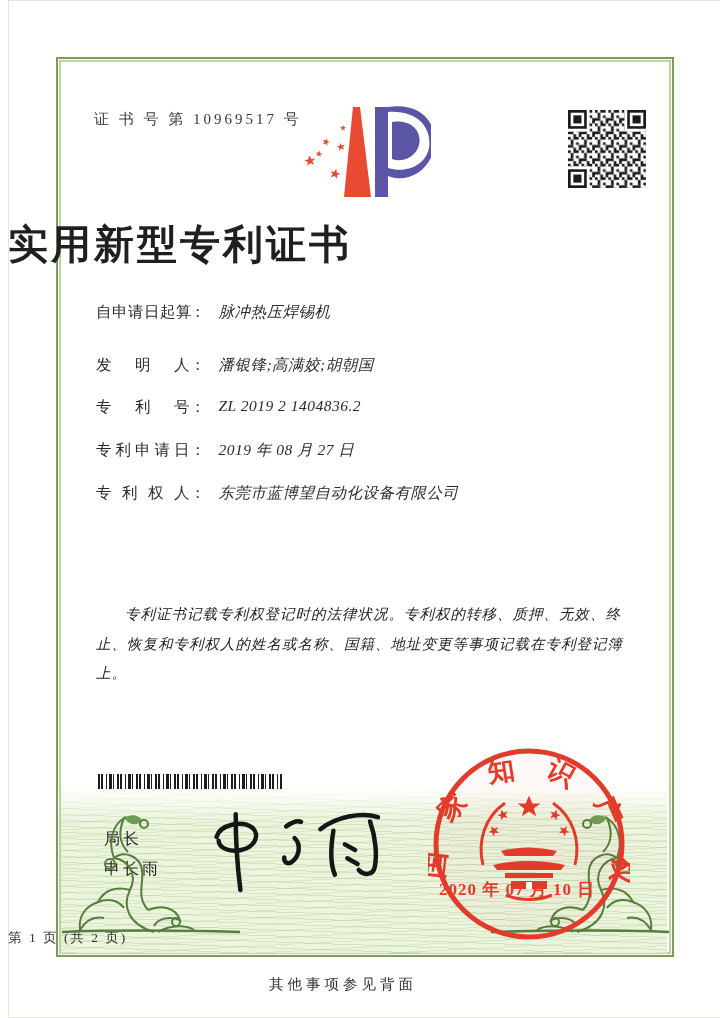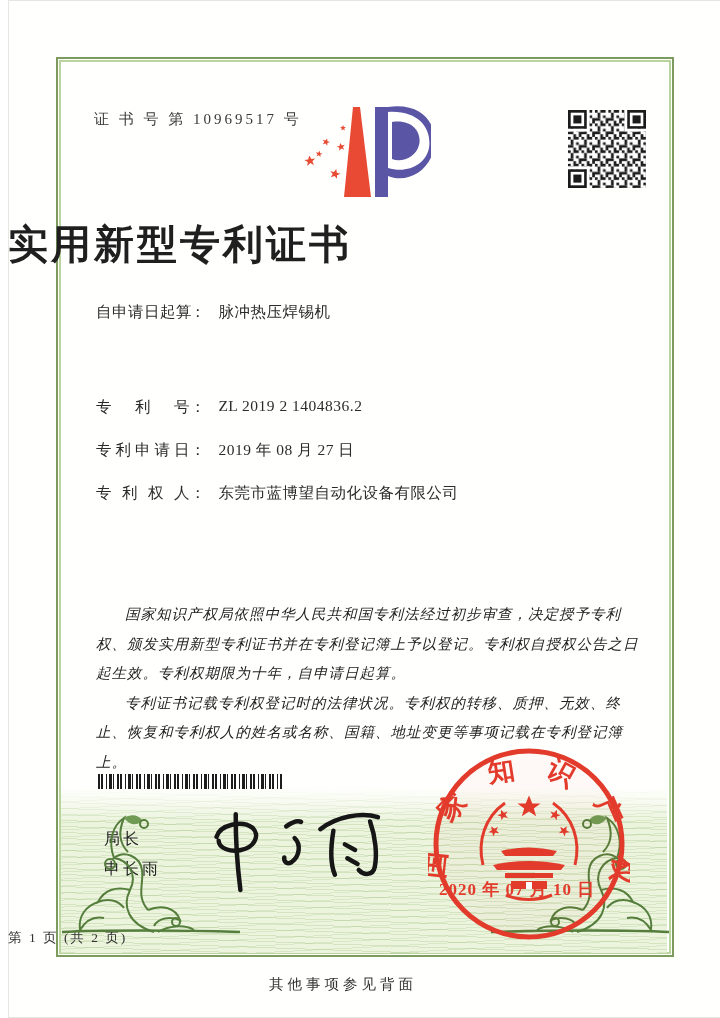--- a/index.html
+++ b/index.html
@@ -13,21 +13,21 @@
     background-image:
       repeating-linear-gradient(2deg, rgba(146,186,112,.28) 0 1px, transparent 1px 6px),
       repeating-linear-gradient(-3deg, rgba(146,186,112,.22) 0 1px, transparent 1px 7px);}
   .band-fade{position:absolute;left:53px;top:788px;width:606px;height:34px;background:linear-gradient(#fffffd, rgba(255,255,253,0));}
   .abs{position:absolute;}
   .cert-no{left:86px;top:110px;font-size:15px;letter-spacing:3px;color:#3a3a3a;}
   .title{left:0;top:217px;width:720px;font-size:40px;font-weight:600;letter-spacing:3px;color:#1f1f1f;font-family:"Liberation Serif","DejaVu Serif",serif;}
   .row{left:88px;font-size:15.5px;letter-spacing:.5px;white-space:nowrap;}
   .flabel{display:inline-block;width:94px;text-align:justify;text-align-last:justify;vertical-align:top;}
   .fcolon{display:inline-block;vertical-align:top;}
-  .fvalue{display:inline-block;margin-left:8px;vertical-align:top;}
+  .fvalue{display:inline-block;margin-left:8px;vertical-align:top;font-style:italic;}
   .fvalue-wrap{white-space:normal;width:452px;line-height:22px;}
   .grant-col2{position:absolute;left:268px;top:0;white-space:nowrap;}
   .body-text{left:88px;top:600px;width:547px;font-size:14.5px;font-style:italic;letter-spacing:1px;line-height:29.5px;color:#222;}
   .body-text p{margin:0;text-indent:2em;}
   .barcode{left:90px;top:774px;width:184px;height:15px;
     background:repeating-linear-gradient(90deg,#1c1c1c 0 2px,#fff 2px 3px,#1c1c1c 3px 5px,#fff 5px 8px,#1c1c1c 8px 9px,#fff 9px 11px,#1c1c1c 11px 14px,#fff 14px 15px,#1c1c1c 15px 16px,#fff 16px 19px);}
   .bureau{font-family:"Liberation Sans","DejaVu Sans",sans-serif;font-size:16px;letter-spacing:3px;color:#222;}
   .bureau-title{left:96px;top:829px;}
   .bureau-name{left:96px;top:859px;}
   .seal-date{left:431px;top:878px;font-size:17px;color:#e23b2c;letter-spacing:1px;white-space:nowrap;z-index:6;font-weight:600;}
@@ -130,35 +130,38 @@
         <rect x="0" y="21" width="8" height="1" fill="#fff"></rect>
     </g>
   </svg>
 
   <div class="abs title">实用新型专利证书</div>
 
   <div class="abs row" style="top:302px">
     <span class="flabel">自申请日起算</span><span class="fcolon">：</span>
     <span class="fvalue">脉冲热压焊锡机</span>
   </div>
+  <div class="abs row" style="top:355px">
+    <span class="flabel">发明人</span><span class="fcolon">：</span>
+    <span class="fvalue">潘银锋;高满姣;胡朝国</span>
+  </div>
   <div class="abs row" style="top:397px">
     <span class="flabel">专利号</span><span class="fcolon">：</span>
     <span class="fvalue">ZL 2019 2 1404836.2</span>
   </div>
   <div class="abs row" style="top:440px">
     <span class="flabel">专利申请日</span><span class="fcolon">：</span>
     <span class="fvalue">2019 年 08 月 27 日</span>
   </div>
   <div class="abs row" style="top:483px">
     <span class="flabel">专利权人</span><span class="fcolon">：</span>
     <span class="fvalue">东莞市蓝博望自动化设备有限公司</span>
   </div>
 
   <div class="abs body-text">
-    <p>国家知识产权局依照中华人民共和国专利法经过初步审查，决定授予专利权、颁发实用新型专利证书并在专利登记簿上予以登记。专利权自授权公告之日起生效。专利权期限为十年，自申请日起算。</p>
     <p>专利证书记载专利权登记时的法律状况。专利权的转移、质押、无效、终止、恢复和专利权人的姓名或名称、国籍、地址变更等事项记载在专利登记簿上。</p>
   </div>
 
   <div class="abs barcode"></div>
 
   <div class="abs bureau bureau-title">局长</div>
   <div class="abs bureau bureau-name">申长雨</div>
 
   <svg class="abs" style="left:195px;top:800px;z-index:5;transform:rotate(-2deg)" width="190" height="98" viewBox="0 0 190 98">
     <g fill="none" stroke="#161616" stroke-width="4.5" stroke-linecap="round" stroke-linejoin="round">

